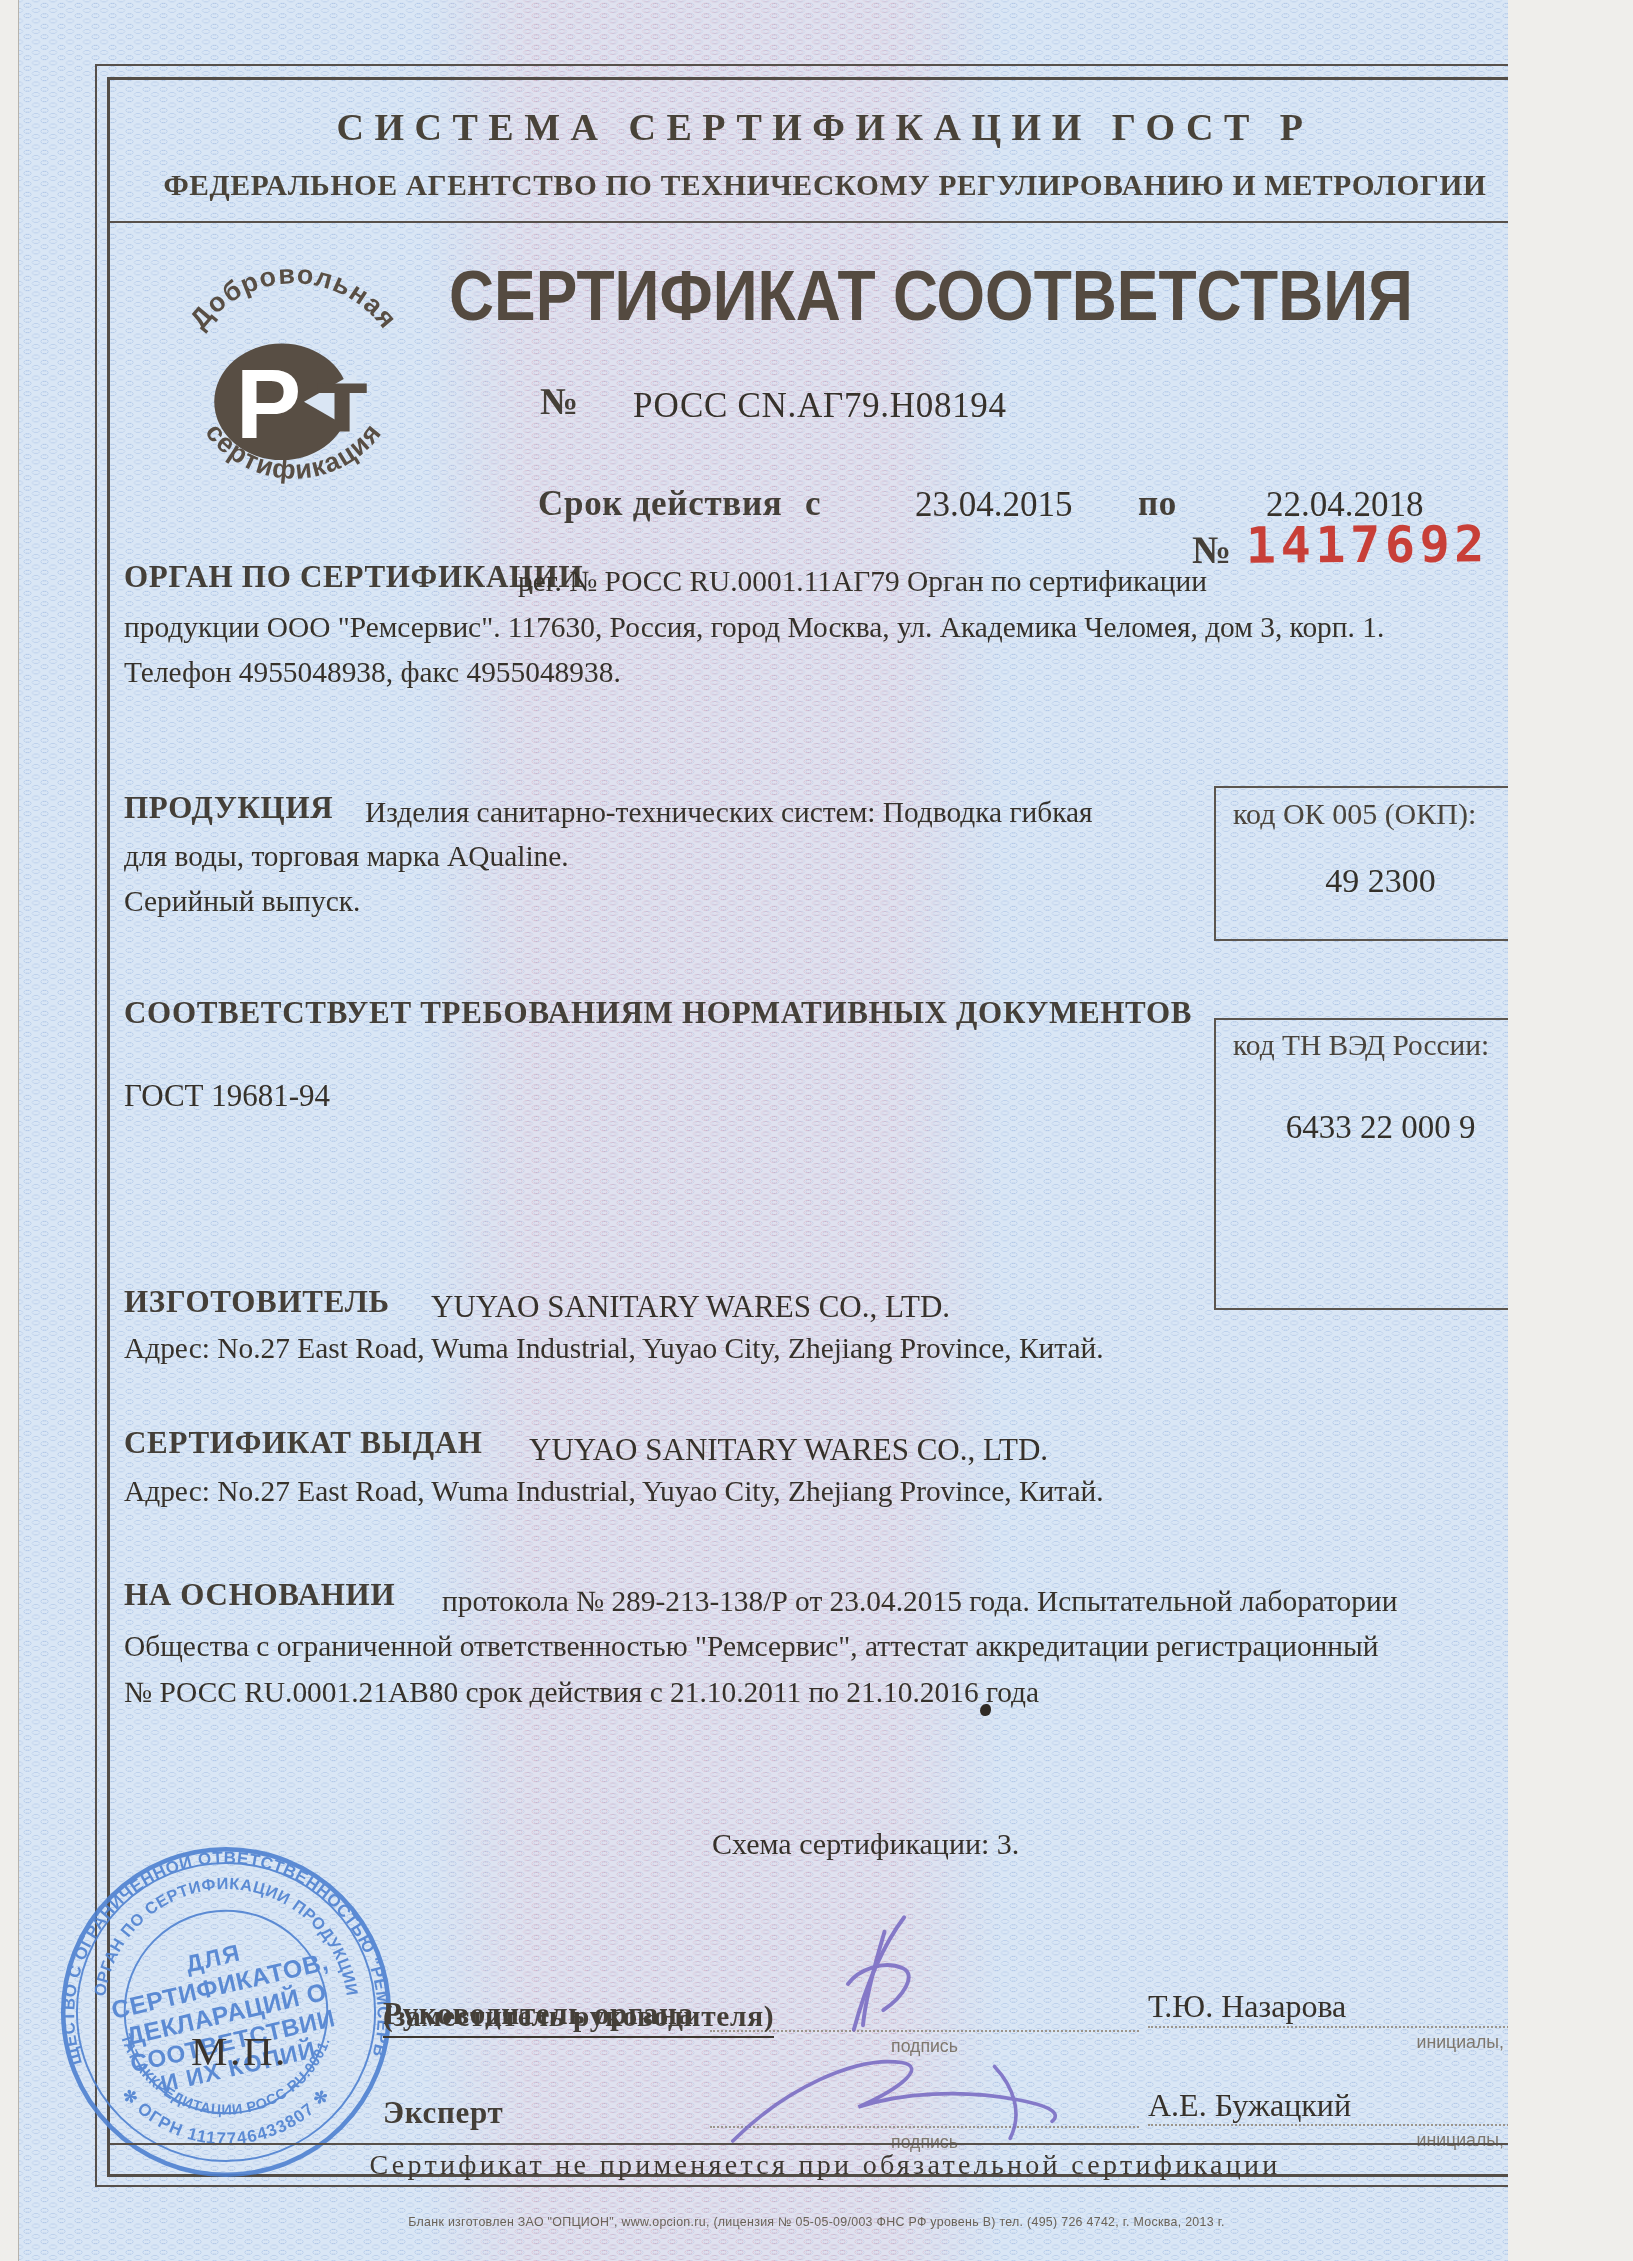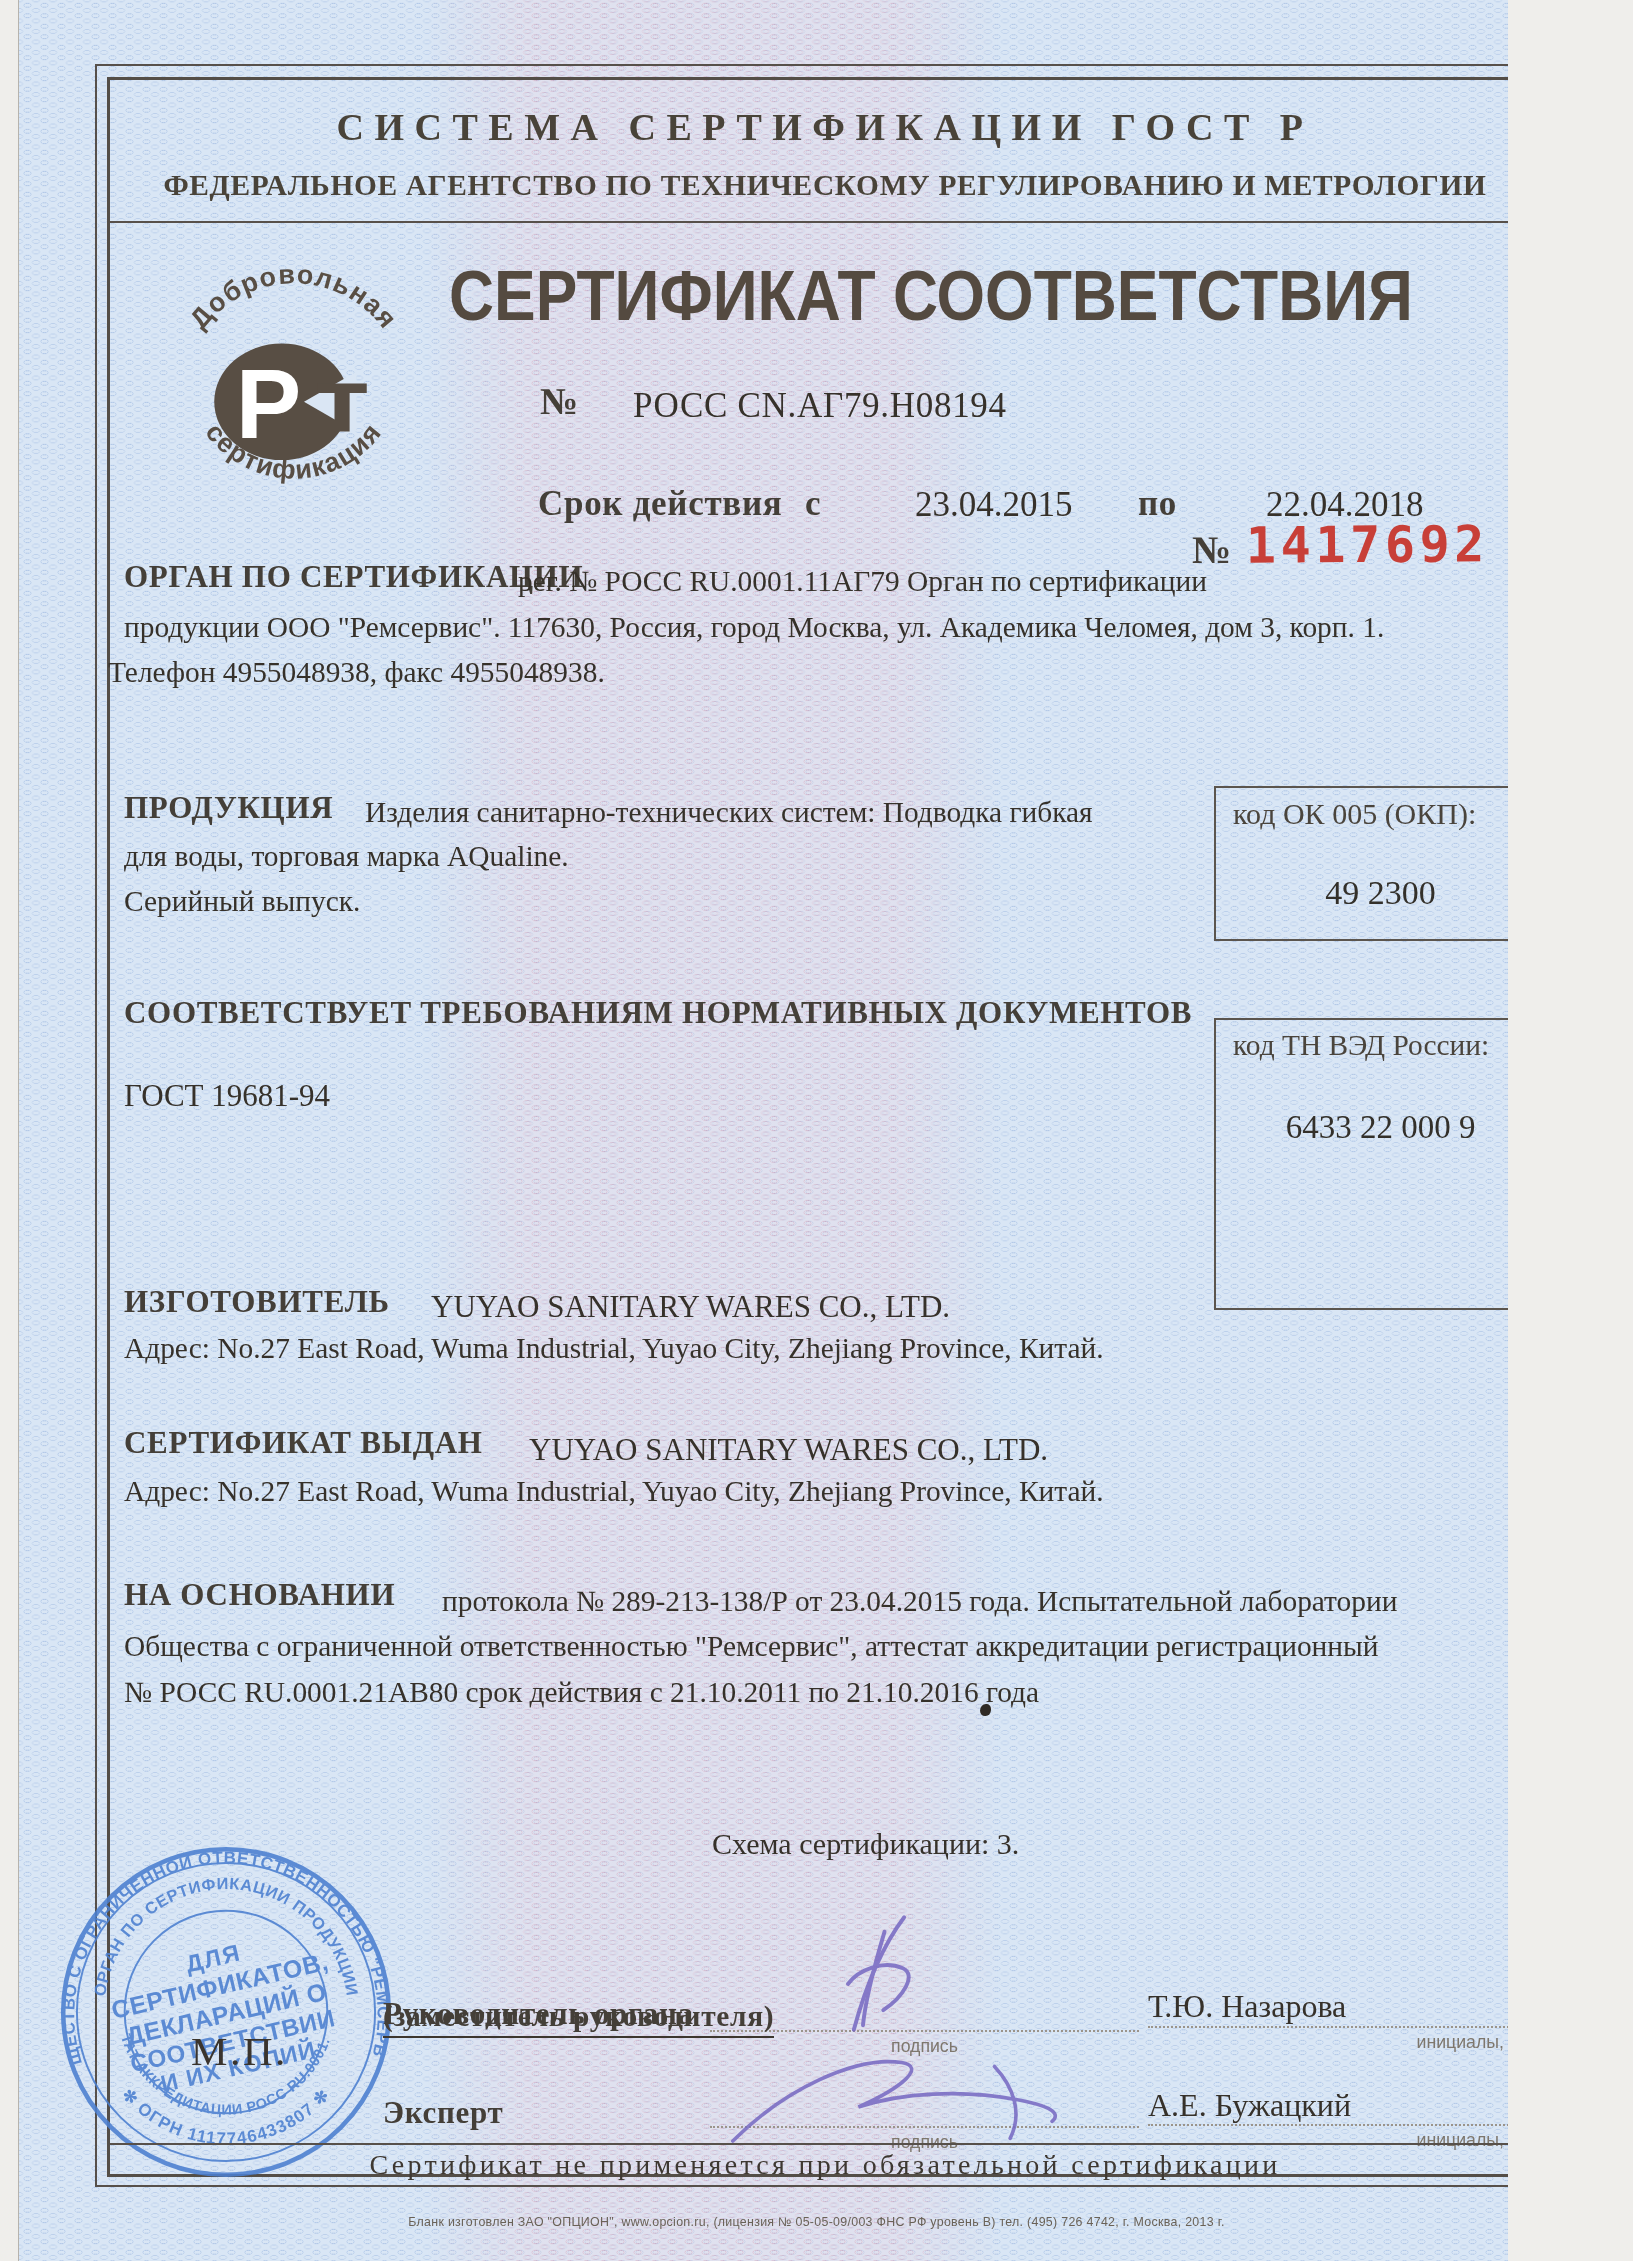--- a/index.html
+++ b/index.html
@@ -78,31 +78,31 @@
   <span class="abs lbl" style="left:1138px;top:484px;font-size:35px;">по</span>
   <span class="abs val" style="left:1266px;top:485px;font-size:35px;">22.04.2018</span>
 
   <span class="abs lbl" style="left:1192px;top:527px;font-size:39px;">№</span>
   <span class="abs" style="left:1246px;top:516px;font-family:'DejaVu Sans Mono',monospace;font-weight:bold;
         font-size:50px;letter-spacing:4.6px;color:#c83f38;transform:rotate(-.4deg);">1417692</span>
 
   <span class="abs lbl" style="left:124px;top:559px;font-size:31px;">ОРГАН ПО СЕРТИФИКАЦИИ</span>
   <span class="abs val" style="left:518px;top:565px;font-size:29.4px;">рег. № РОСС RU.0001.11АГ79 Орган по сертификации</span>
   <span class="abs val" style="left:124px;top:611px;font-size:29.4px;">продукции ООО "Ремсервис". 117630, Россия, город Москва, ул. Академика Челомея, дом 3, корп. 1.</span>
-  <span class="abs val" style="left:108px;top:656px;font-size:29.4px;">Телефон 4955048938, факс 4955048938.</span>
+  <span class="abs val" style="left:124px;top:656px;font-size:29.4px;">Телефон 4955048938, факс 4955048938.</span>
 
   <span class="abs lbl" style="left:124px;top:790px;font-size:31px;">ПРОДУКЦИЯ</span>
   <span class="abs val" style="left:365px;top:796px;font-size:29.4px;">Изделия санитарно-технических систем: Подводка гибкая</span>
   <span class="abs val" style="left:124px;top:840px;font-size:29.4px;">для воды, торговая марка AQualine.</span>
   <span class="abs val" style="left:124px;top:885px;font-size:29.4px;">Серийный выпуск.</span>
 
   <div class="abs" style="left:1214px;top:786px;width:329px;height:151px;
        border:2px solid #5b554e;border-right:none;">
     <div style="padding:9.2px 0 0 17px;font-size:30px;color:#4a443c;">код ОК 005 (ОКП):</div>
-    <div style="margin-top:43px;text-align:center;font-size:34px;color:#33302a;">49 2300</div>
+    <div style="margin-top:31px;text-align:center;font-size:34px;color:#33302a;">49 2300</div>
   </div>
 
   <span class="abs lbl" style="left:124px;top:995px;font-size:31px;">СООТВЕТСТВУЕТ ТРЕБОВАНИЯМ НОРМАТИВНЫХ ДОКУМЕНТОВ</span>
   <span class="abs val" style="left:124px;top:1078px;font-size:31px;">ГОСТ 19681-94</span>
 
   <div class="abs" style="left:1214px;top:1018px;width:329px;height:288px;
        border:2px solid #5b554e;border-right:none;">
     <div style="padding:9.2px 0 0 17px;font-size:29.4px;color:#4a443c;">код ТН ВЭД России:</div>
     <div style="margin-top:47px;text-align:center;font-size:33px;color:#33302a;">6433 22 000 9</div>
   </div>

